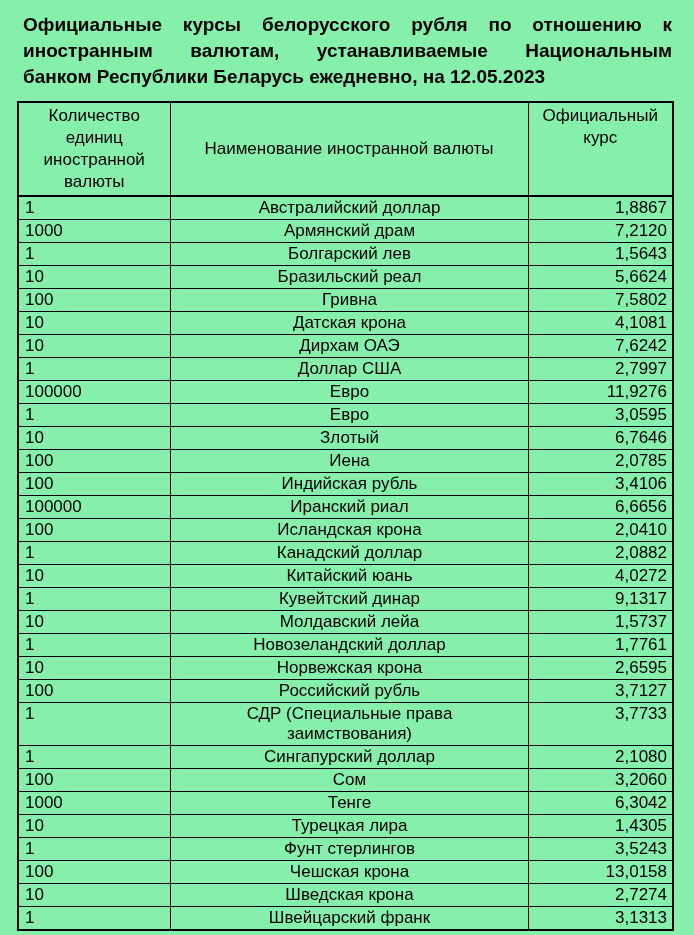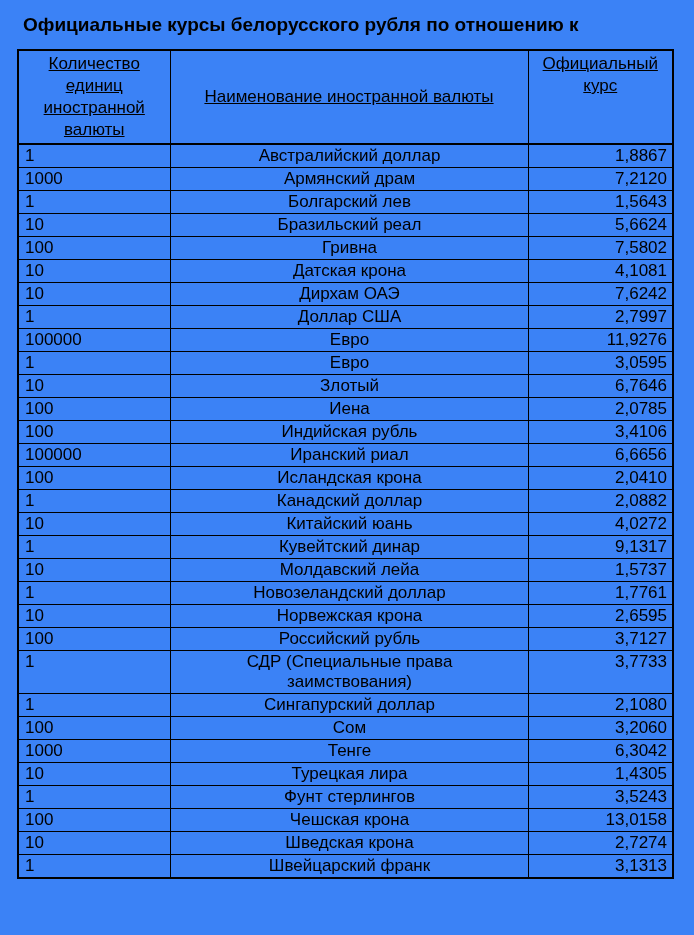--- a/index.html
+++ b/index.html
@@ -6,21 +6,21 @@
     margin: 0;
     padding: 0;
     background: #ffffff;
     color: #000000;
     font-family: "Liberation Sans", sans-serif;
   }
   .page {
     position: relative;
     width: 694px;
     height: 935px;
-    background: #3b82f6;
+    background: #86efac;
     overflow: hidden;
   }
   .doc-title {
     margin: 12px 22px 0 23px;
     font-weight: bold;
     font-size: 19px;
     line-height: 26px;
   }
   .title-line {
     text-align: justify;
@@ -46,21 +46,20 @@
     font-weight: normal;
     overflow: hidden;
   }
   thead tr { height: 88px; }
   thead th {
     border-bottom: 2px solid #000000;
     text-align: center;
     vertical-align: middle;
     line-height: 22px;
     padding: 2px 4px;
-    text-decoration: underline;
   }
   thead th.col-rate { vertical-align: top; }
   tbody td {
     vertical-align: top;
     line-height: 20px;
     padding: 1px 5px;
   }
   td.td-qty  { text-align: left; padding-left: 6px; }
   td.td-cur  { text-align: center; padding-left: 6px; }
   td.td-rate { text-align: right; padding-right: 5px; }
@@ -71,20 +70,22 @@
   }
 </style>
 </head>
 <body>
 
 <div class="page">
 
   <div class="doc-title">
 
   <div class="title-line">Официальные курсы белорусского рубля по отношению к</div>
+      <div class="title-line">иностранным валютам, устанавливаемые Национальным</div>
+      <div class="title-line">банком Республики Беларусь ежедневно, на 12.05.2023</div>
     </div>
 
   <table class="rates">
     <colgroup>
       <col class="c-qty">
       <col class="c-cur">
       <col class="c-rate">
     </colgroup>
     <thead>
       <tr>

